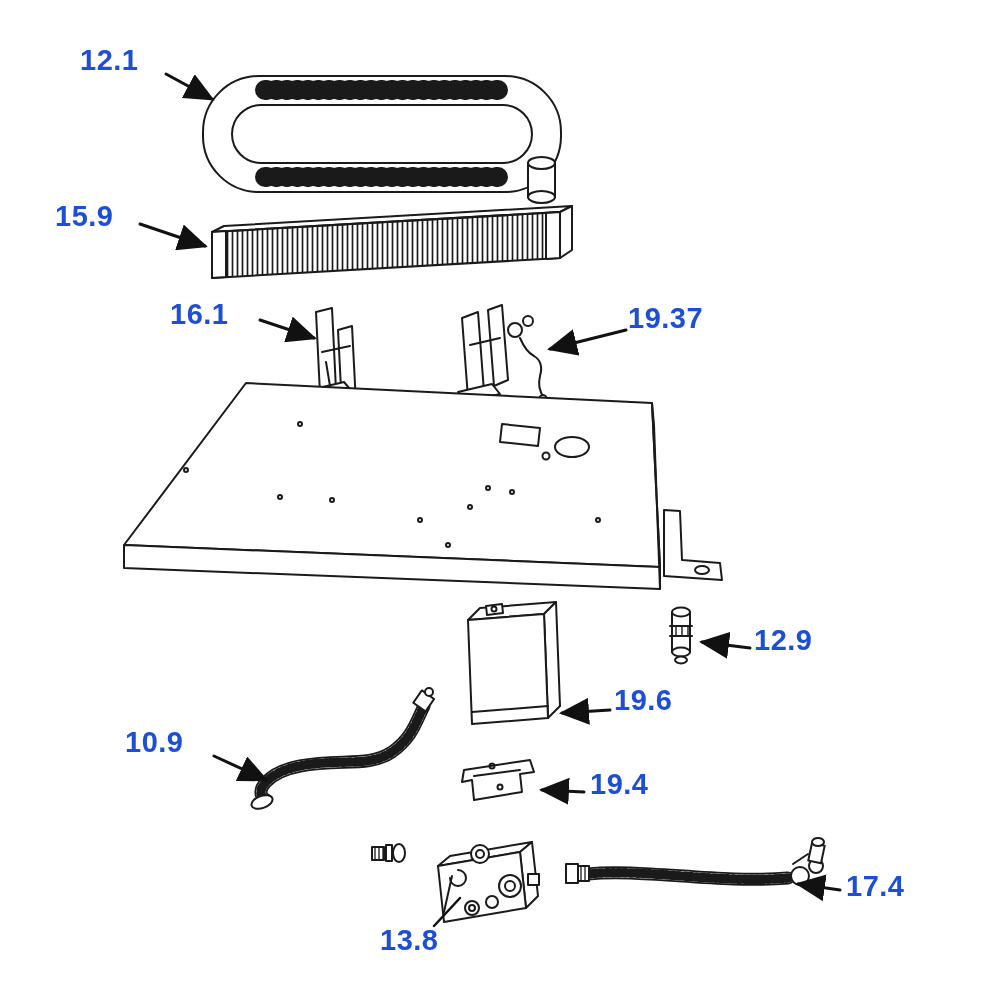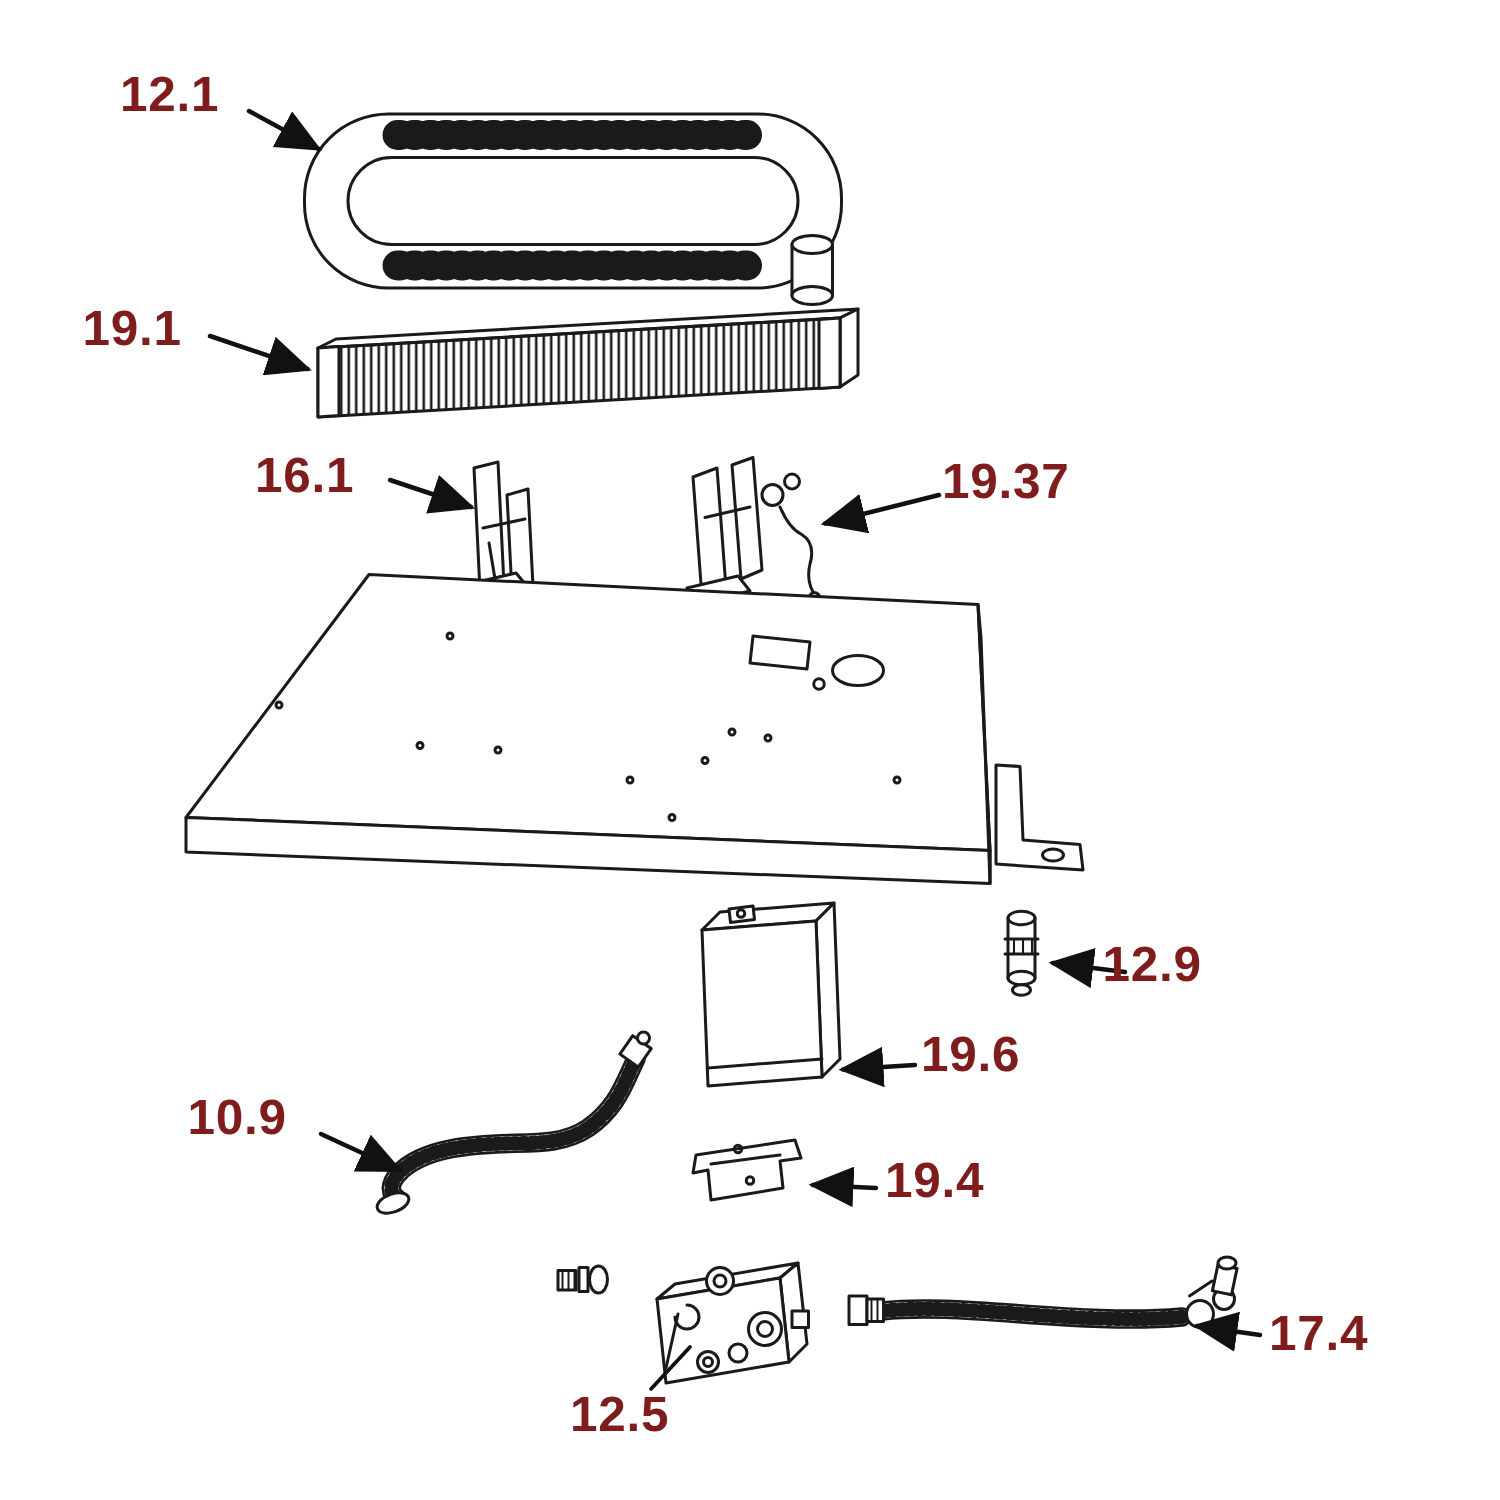--- a/index.html
+++ b/index.html
@@ -2,28 +2,28 @@
 <html><head>
 <meta charset="utf-8">
 <style>
   html,body{margin:0;padding:0;background:#fff;}
   #stage{
     position:relative;width:1000px;height:1000px;background:#fff;
     font-family:"Liberation Sans","DejaVu Sans",sans-serif;overflow:hidden;
   }
   #artwork{position:absolute;left:0;top:0;width:1000px;height:1000px;}
   .part-label{
-    position:absolute;font-weight:700;font-size:33px;color:#7f1d1d;
+    position:absolute;font-weight:700;font-size:29px;color:#1d4ed8;
     letter-spacing:0.5px;line-height:1;user-select:none;white-space:nowrap;
   }
   .lbl-121{left:80px;top:46px;}
   .lbl-122{left:55px;top:202px;}
   .lbl-123{left:170px;top:300px;}
   .lbl-1210{left:628px;top:304px;}
-  .lbl-129{left:735px;top:626px;}
+  .lbl-129{left:754px;top:626px;}
   .lbl-128{left:614px;top:686px;}
   .lbl-124{left:125px;top:728px;}
   .lbl-127{left:590px;top:770px;}
   .lbl-125{left:380px;top:926px;}
   .lbl-126{left:846px;top:872px;}
 </style>
 </head>
 <body>
 
 <div id="stage">
@@ -177,23 +177,23 @@
       <line x1="750" y1="648" x2="702" y2="642" marker-end="url(#arr)"></line>
       <line x1="610" y1="710" x2="562" y2="713" marker-end="url(#arr)"></line>
       <line x1="214" y1="756" x2="266" y2="780" marker-end="url(#arr)"></line>
       <line x1="584" y1="792" x2="542" y2="790" marker-end="url(#arr)"></line>
       <line x1="840" y1="890" x2="798" y2="884" marker-end="url(#arr)"></line>
       <line x1="434" y1="926" x2="460" y2="898" stroke-width="2.5"></line>
     </g>
   </svg>
 
   <span class="part-label lbl-121">12.1</span>
-  <span class="part-label lbl-122">19.1</span>
+  <span class="part-label lbl-122">15.9</span>
   <span class="part-label lbl-123">16.1</span>
   <span class="part-label lbl-124">10.9</span>
-  <span class="part-label lbl-125">12.5</span>
+  <span class="part-label lbl-125">13.8</span>
   <span class="part-label lbl-126">17.4</span>
   <span class="part-label lbl-127">19.4</span>
   <span class="part-label lbl-128">19.6</span>
   <span class="part-label lbl-129">12.9</span>
   <span class="part-label lbl-1210">19.37</span>
 
 </div>
 
 </body></html>

